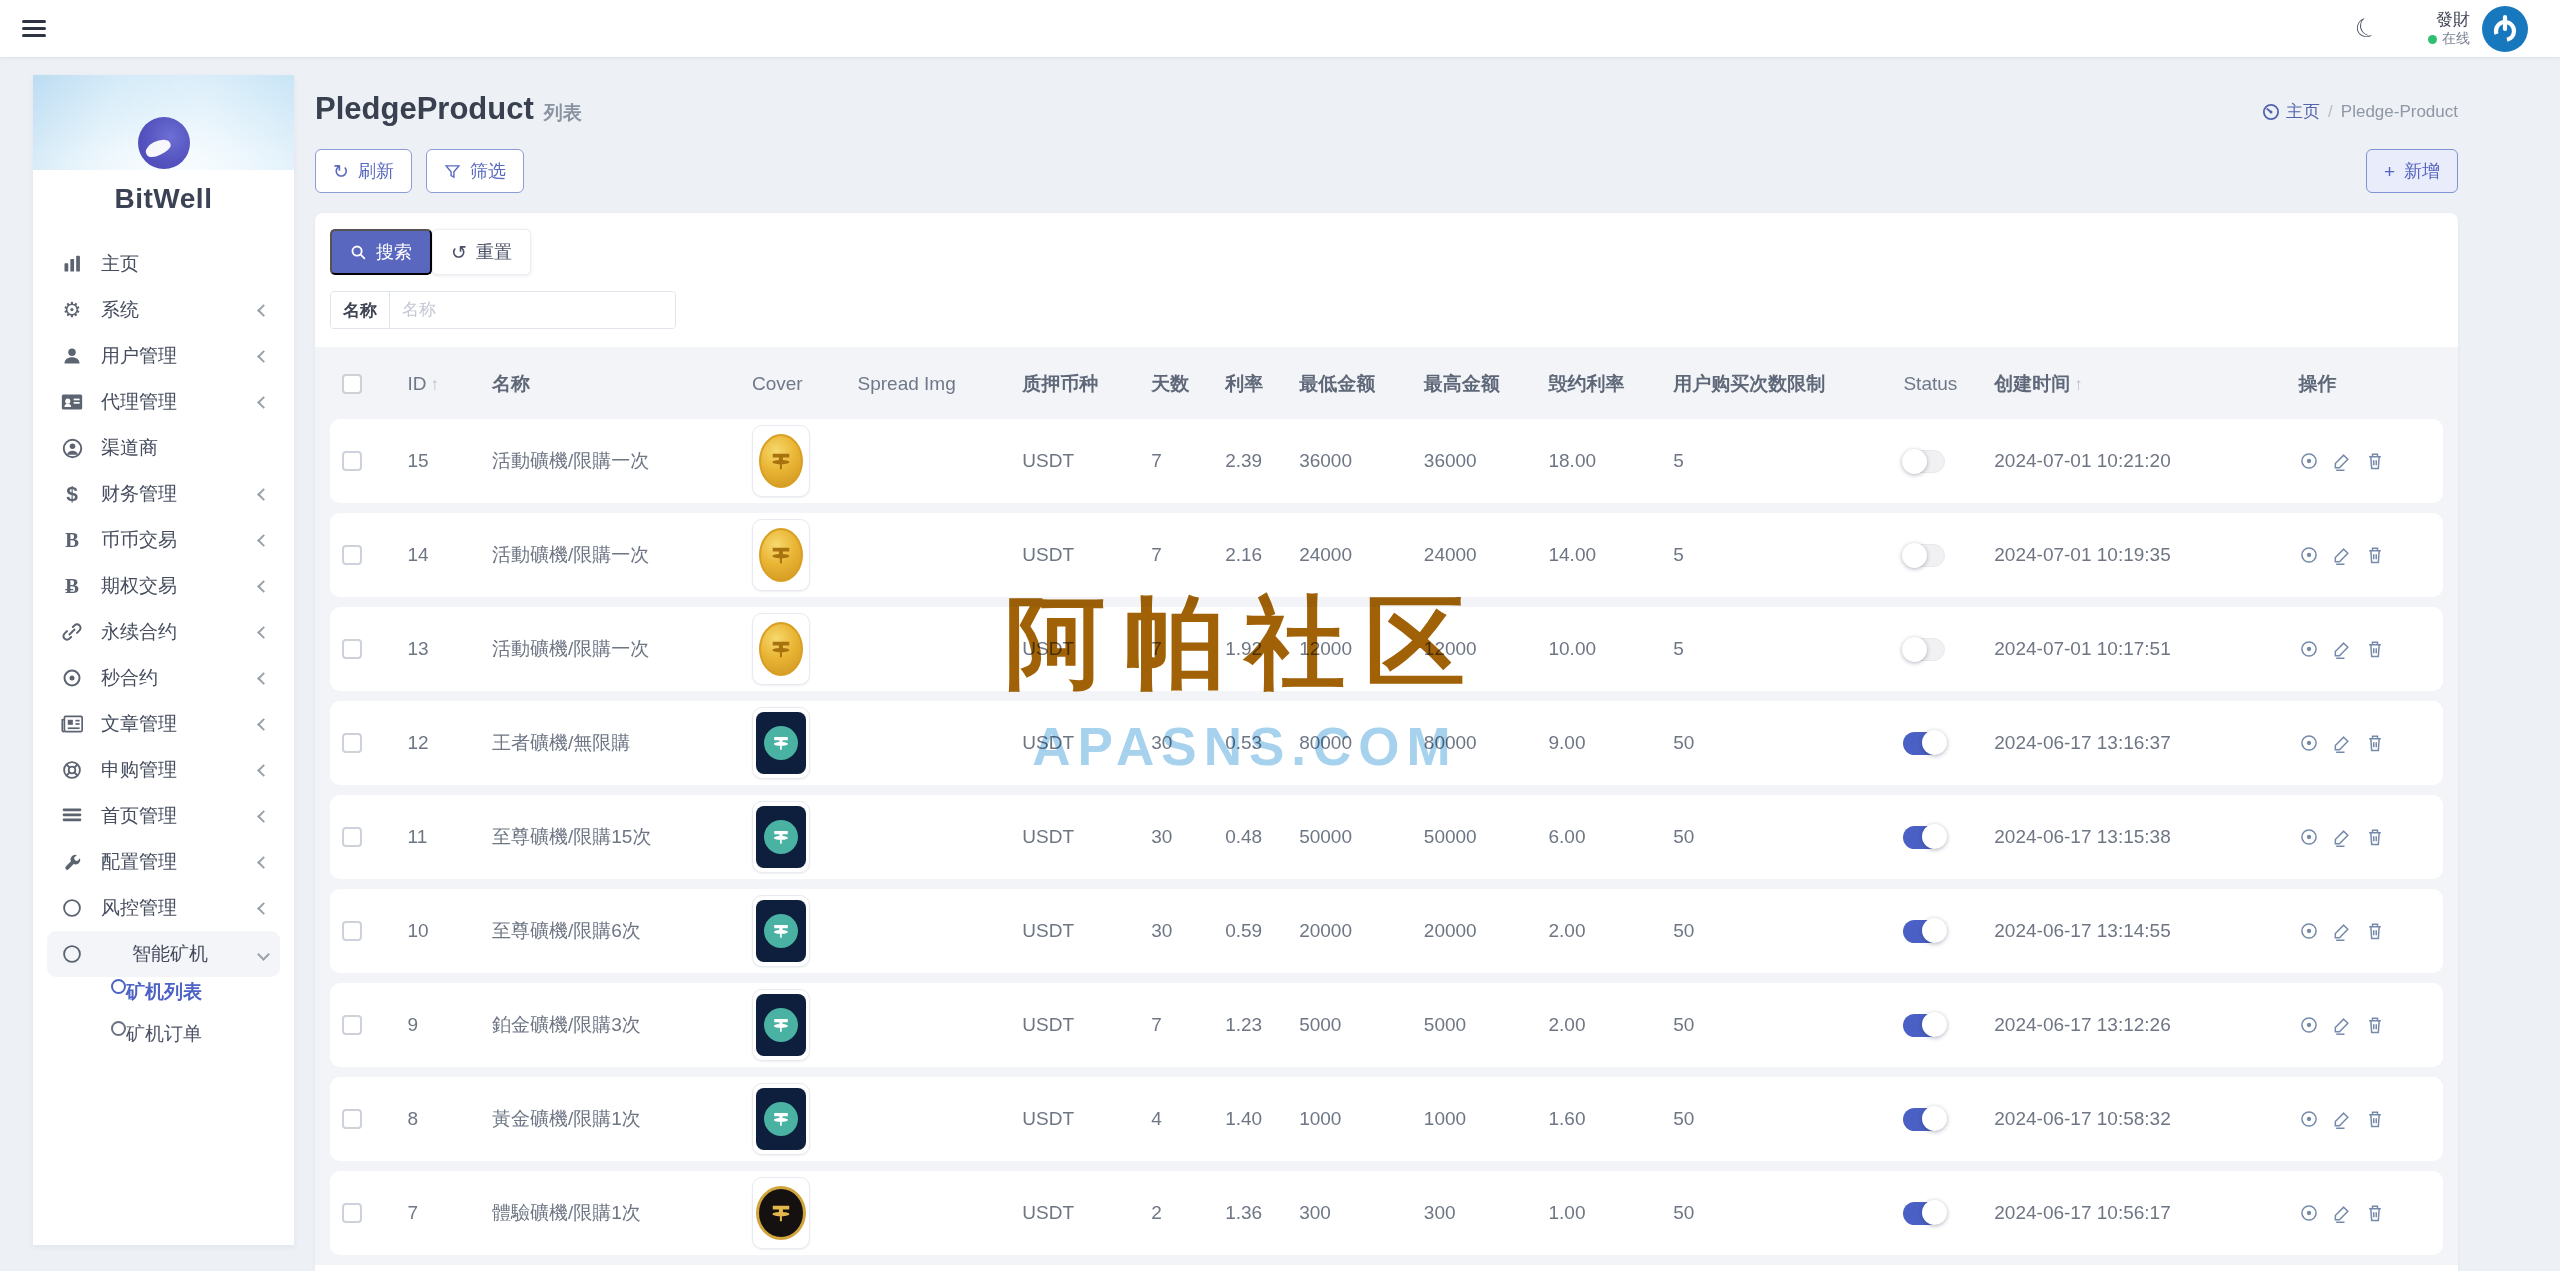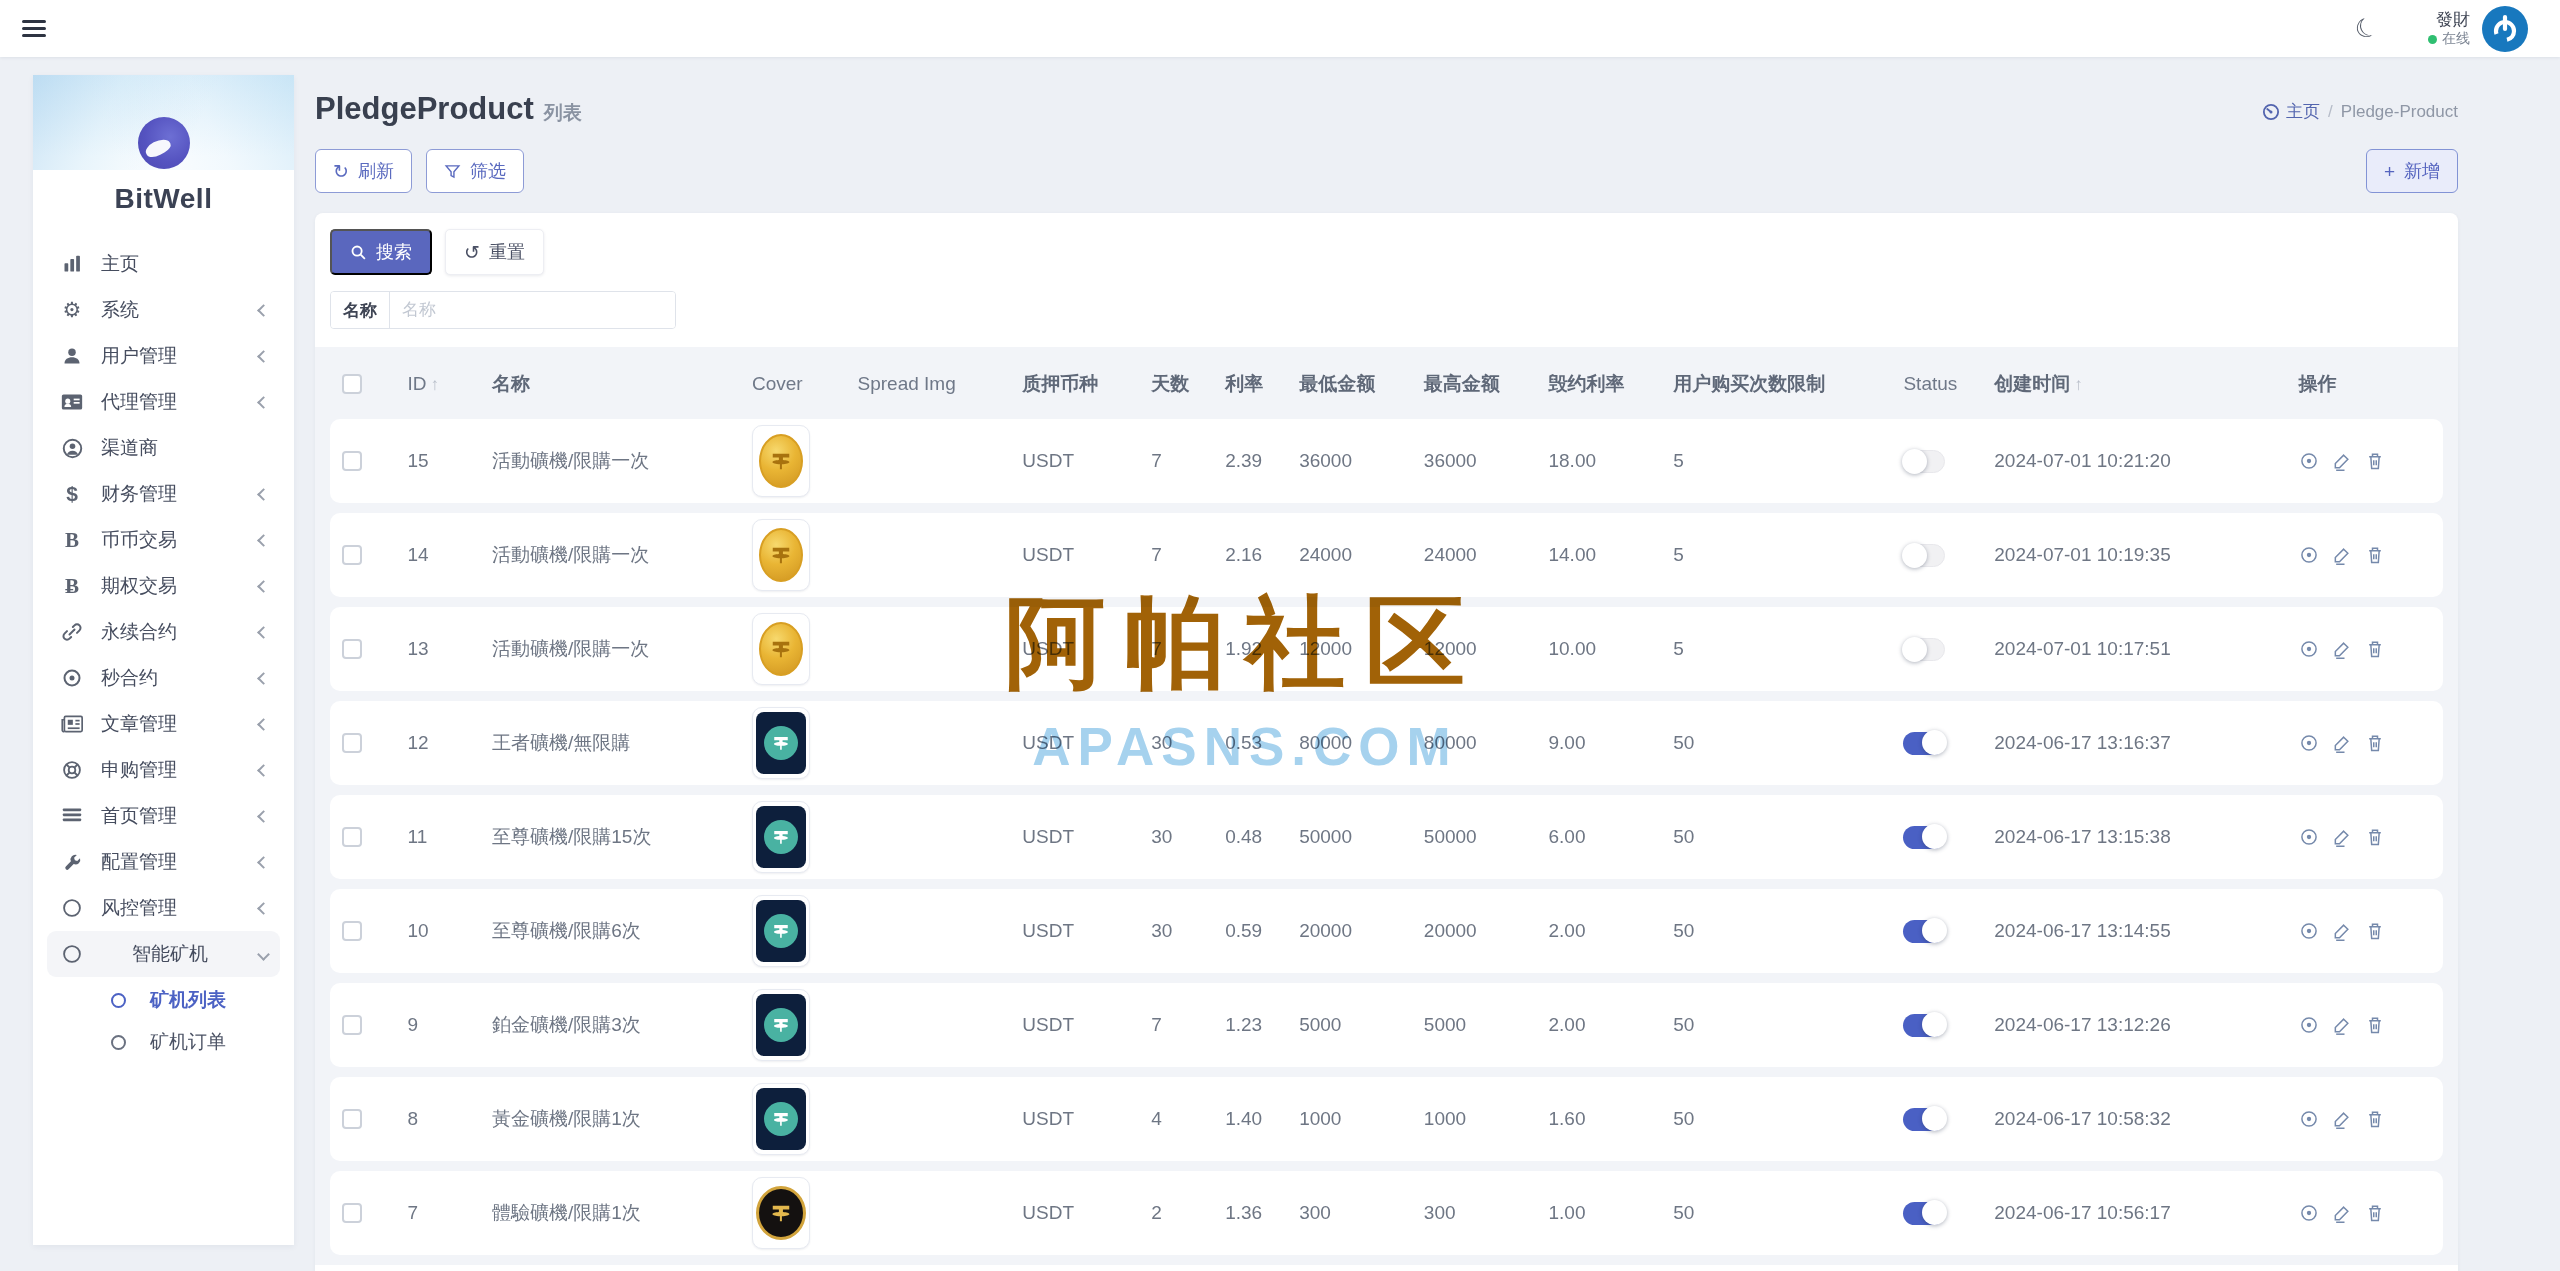--- a/index.html
+++ b/index.html
@@ -39,21 +39,21 @@
   .menu-item { display:flex; align-items:center; height:46px; padding:0 12px; border-radius:9px;
     color:#454c5e; font-size:19px; cursor:pointer; }
   .menu-item.open { background:#f4f5f8;gap:31px; }
   .menu-item .mi-icon { width:26px; text-align:center; margin-right:16px; color:#5c6371;
     font-size:20px; display:inline-flex; justify-content:center; }
   .menu-item .mi-label { flex:1; }
   .chev { width:9px; height:9px; border-left:2px solid #9aa0ac; border-bottom:2px solid #9aa0ac; display:inline-block; }
   .chev.left { transform:rotate(45deg); }
   .chev.down { transform:rotate(-45deg); }
   .submenu { list-style:none; padding:2px 14px 0 64px; }
-  .submenu-item { display:flex; align-items:center; gap:24px; height:42px; font-size:19px;
+  .submenu-item { display:flex; gap:0; height:42px; font-size:19px;
     color:#4b5264; cursor:pointer; }
   .submenu-item.active { color:#4c62c4; font-weight:bold; }
   .ring { width:15px; height:15px; border:2px solid #6a7180; border-radius:50%; display:inline-block; }
   .submenu-item.active .ring { border-color:#4c62c4; }
 
   
   .main { position:absolute; top:57px; left:315px; right:102px; }
   .page-head { display:flex; align-items:flex-end; justify-content:space-between; margin-top:34px; }
   .page-title { font-size:31px; color:#39404f; font-weight:bold; }
   .page-title small { font-size:19px; color:#8a93a2; margin-left:10px; }
@@ -63,21 +63,21 @@
 
   .toolbar { display:flex; align-items:center; margin-top:22px; }
   .btn { display:inline-flex; align-items:center; gap:9px; font-size:18px; border-radius:6px;
     padding:9px 17px; cursor:pointer; border:1px solid transparent; background:#fff; }
   .btn-outline { border-color:#8d9bd6; color:#5a6abf; margin-right:14px; }
   .btn-create { margin-left:auto; background:#e9ecfa; border-color:#8293d5; color:#5564bf; }
   .btn .gi { font-size:19px; line-height:1; }
 
   .card { background:#fff; border-radius:8px; margin-top:20px; box-shadow:0 1px 4px rgba(40,50,80,.05);
     padding:16px 15px 0; position:relative; }
-  .filter-actions { display:flex; gap:13px; }
+  .filter-actions { display:flex; }
   .btn-search { background:#5a67be; color:#fff; border-radius:5px; font-size:18px; padding:9px 18px;
     display:inline-flex; align-items:center; gap:9px; cursor:pointer; }
   .btn-reset { background:#fff; color:#4a5064; border:1px solid #edeef3; box-shadow:0 1px 3px rgba(40,50,80,.10);
     border-radius:5px; font-size:18px; padding:9px 18px; display:inline-flex; align-items:center; gap:9px; cursor:pointer; }
   .filter-row { margin:16px 0 18px; }
   .input-group { display:inline-flex; width:346px; height:38px; border:1px solid #dfe3ea; border-radius:4px; overflow:hidden; }
   .input-label { background:#fff; border-right:1px solid #dfe3ea; padding:0 12px; display:flex; align-items:center;
     font-size:17px; color:#3f4554; font-weight:bold; }
   .input-group input { flex:1; border:none; outline:none; padding:0 12px; font-size:17px; color:#424a5e;
     font-family:inherit; }

